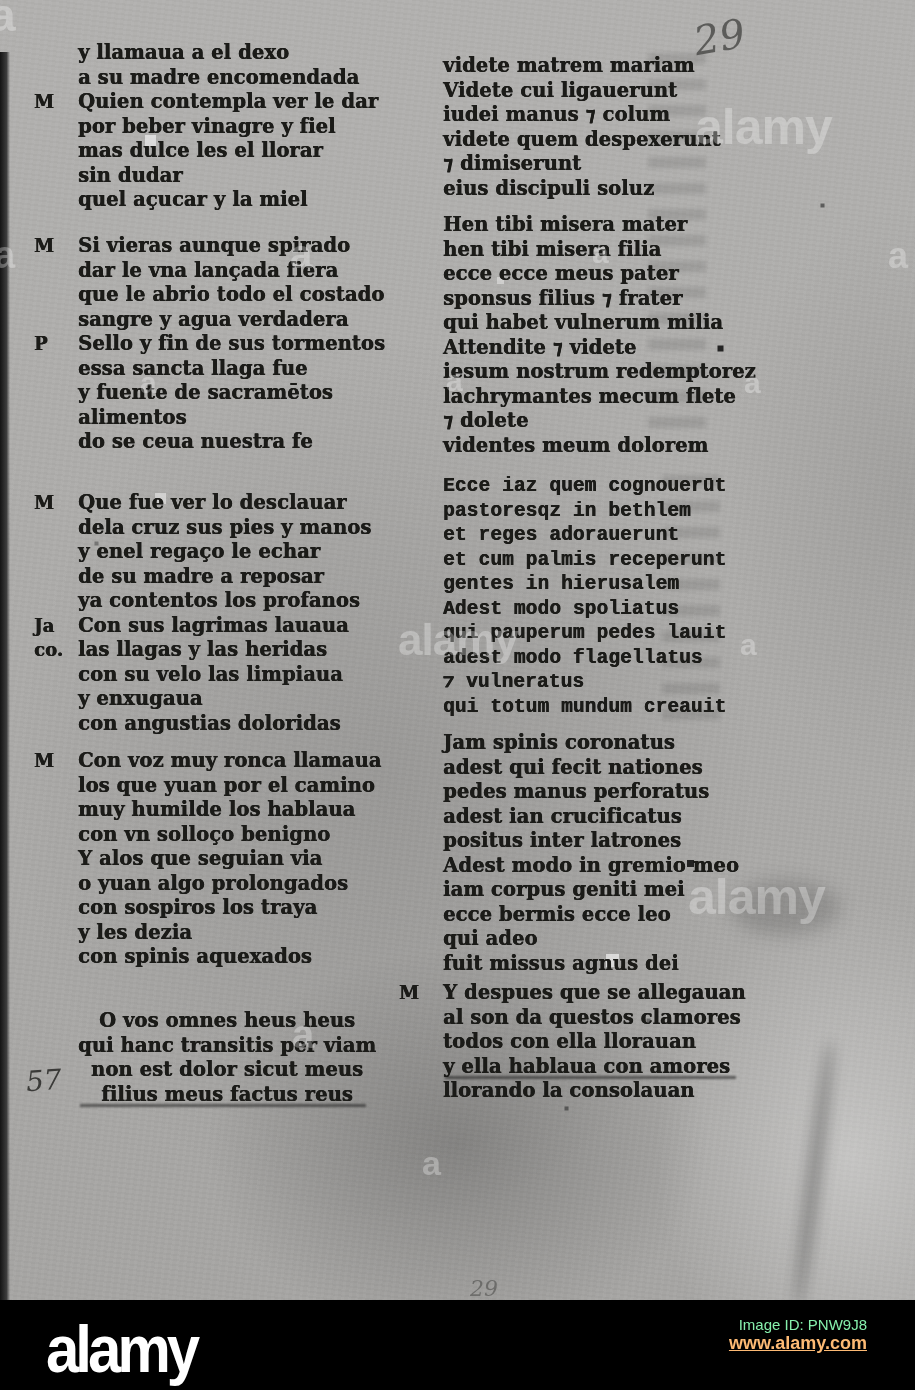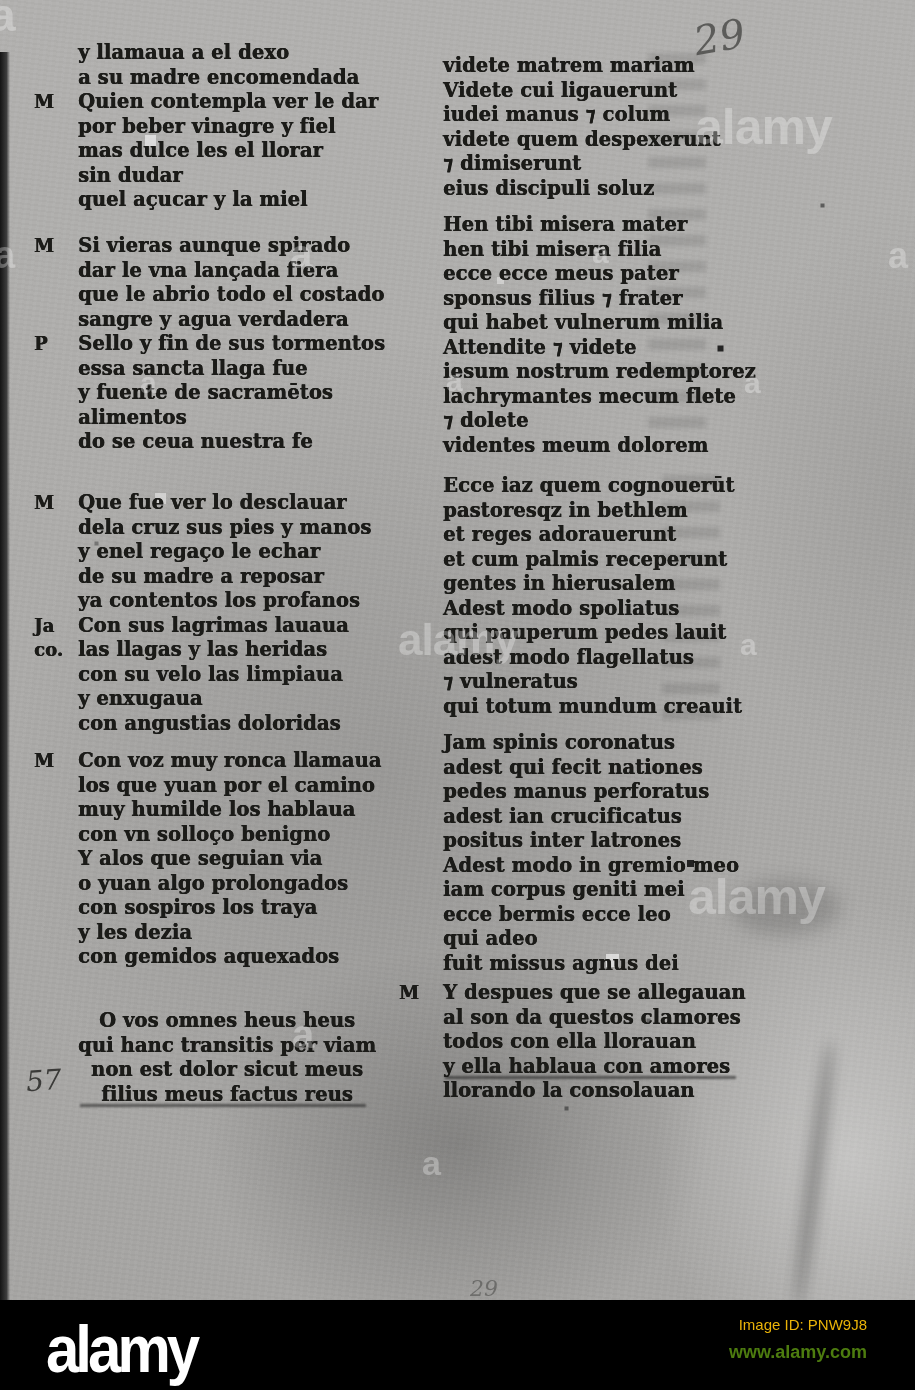--- a/index.html
+++ b/index.html
@@ -66,22 +66,22 @@
   
   .wm{position:absolute;color:rgba(255,255,255,.30);font-family:"Liberation Sans",sans-serif;
       font-weight:700;letter-spacing:-1px;line-height:1;}
 
   
   .footer{position:absolute;left:0;top:1300px;width:915px;height:90px;background:#000;color:#fff;}
   .alamy-logo{position:absolute;left:46px;top:10px;font-family:"Liberation Sans",sans-serif;
       font-weight:700;font-size:60px;letter-spacing:-4px;transform:scaleY(1.12);transform-origin:top left;}
   .footer-right{position:absolute;right:48px;top:16px;text-align:right;
       font-family:"Liberation Sans",sans-serif;}
-  .image-id{font-size:15px;color:#eab308;}
-  .site-url{font-size:18px;font-weight:700;margin-top:9px;color:#4d7c0f;}
+  .image-id{font-size:15px;color:#86efac;}
+  .site-url{font-size:18px;font-weight:700;color:#fdba74;text-decoration:underline;}
 </style>
 </head>
 <body>
 
 <div class="frame">
 
   <div class="paper">
     <div class="edge-left"></div>
     <div class="edge-right-shadow"></div>
     <div class="smudge"></div>
@@ -125,21 +125,21 @@
         </div>
         <div class="stanza" style="top: 749px;">
           <div class="line"><span class="marker">M</span><span>Con voz muy ronca llamaua</span></div>
           <div class="line"><span>los que yuan por el camino</span></div>
           <div class="line"><span>muy humilde los hablaua</span></div>
           <div class="line"><span>con vn solloço benigno</span></div>
           <div class="line"><span>Y alos que seguian via</span></div>
           <div class="line"><span>o yuan algo prolongados</span></div>
           <div class="line"><span>con sospiros los traya</span></div>
           <div class="line"><span>y les dezia</span></div>
-          <div class="line"><span>con gemidos aquexados</span></div>
+          <div class="line"><span>con spinis aquexados</span></div>
         </div>
         <div class="stanza" style="top: 1009px; text-align: center;">
           <div class="line"><span>O vos omnes heus heus</span></div>
           <div class="line"><span>qui hanc transitis per viam</span></div>
           <div class="line"><span>non est dolor sicut meus</span></div>
           <div class="line underl"><span>filius meus factus reus</span></div>
         </div>
       </div>
     <div class="col col-right">
         <div class="stanza" style="top: 54px;">
@@ -155,21 +155,21 @@
           <div class="line"><span>hen tibi misera filia</span></div>
           <div class="line"><span>ecce ecce meus pater</span></div>
           <div class="line"><span>sponsus filius ⁊ frater</span></div>
           <div class="line"><span>qui habet vulnerum milia</span></div>
           <div class="line"><span>Attendite ⁊ videte</span></div>
           <div class="line"><span>iesum nostrum redemptorez</span></div>
           <div class="line"><span>lachrymantes mecum flete</span></div>
           <div class="line"><span>⁊ dolete</span></div>
           <div class="line"><span>videntes meum dolorem</span></div>
         </div>
-        <div class="stanza" style="top: 474px;">
+        <div class="stanza" style="top: 474px; font-family: Liberation Mono, monospace;">
           <div class="line"><span>Ecce iaz quem cognouerūt</span></div>
           <div class="line"><span>pastoresqz in bethlem</span></div>
           <div class="line"><span>et reges adorauerunt</span></div>
           <div class="line"><span>et cum palmis receperunt</span></div>
           <div class="line"><span>gentes in hierusalem</span></div>
           <div class="line"><span>Adest modo spoliatus</span></div>
           <div class="line"><span>qui pauperum pedes lauit</span></div>
           <div class="line"><span>adest modo flagellatus</span></div>
           <div class="line"><span>⁊ vulneratus</span></div>
           <div class="line"><span>qui totum mundum creauit</span></div>

